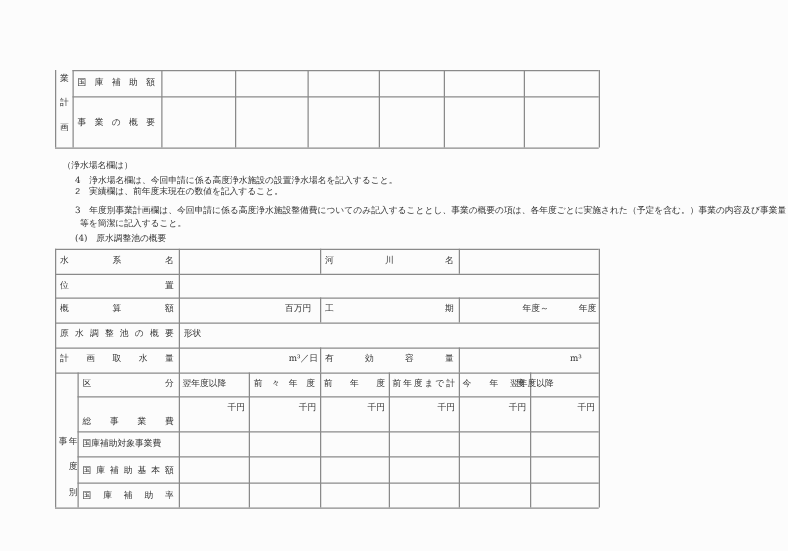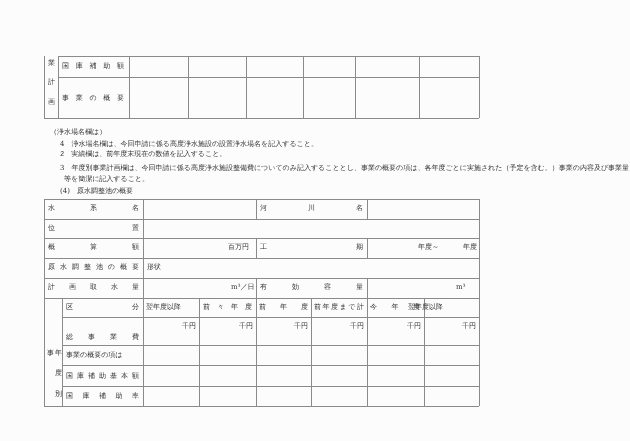--- a/index.html
+++ b/index.html
@@ -193,21 +193,21 @@
       <span>業</span>
       <span>費</span>
   </div>
   <span class="t" style="left:182px;top:322px;">千円</span>
   <span class="t" style="left:239px;top:322px;">千円</span>
   <span class="t" style="left:294px;top:322px;">千円</span>
   <span class="t" style="left:350px;top:322px;">千円</span>
   <span class="t" style="left:407px;top:322px;">千円</span>
   <span class="t" style="left:462px;top:322px;">千円</span>
 
-  <span class="t" style="left:66px;top:351px;">事業の概要の項は</span>
+  <span class="t" style="left:66px;top:351px;">国庫補助対象事業費</span>
 
   <div class="spread" style="left:66px;top:372px;width:73px;">
     <span>国</span>
       <span>庫</span>
       <span>補</span>
       <span>助</span>
       <span>基</span>
       <span>本</span>
       <span>額</span>
   </div>

